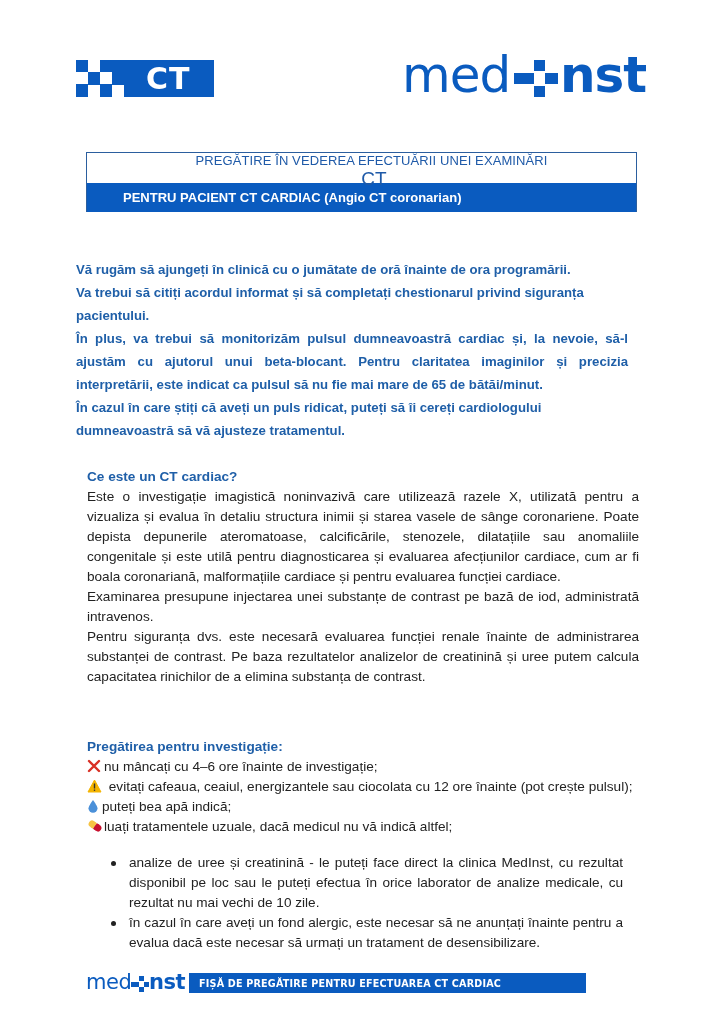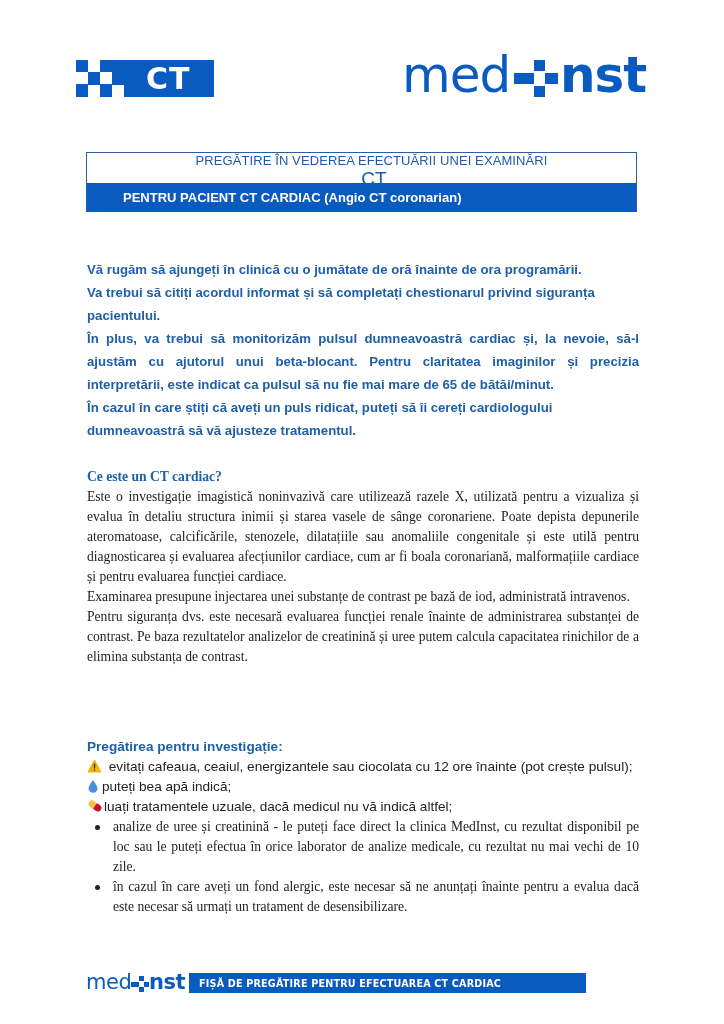--- a/index.html
+++ b/index.html
@@ -36,35 +36,35 @@
     color: #1f5aa8; font-weight: normal; font-size: 13px; letter-spacing: 0.1px; flex-direction: column;
   }
   .title-row1 .big { font-size: 19px; margin-left: 5px; }
   .title-row2 {
     height: 29px; background: #0a5bbf; display: flex; align-items: center; padding-left: 36px;
     color: #ffffff; font-weight: bold; font-size: 13px;
   }
 
   
   .intro {
-    position: absolute; left: 87px; top: 258px; width: 552px;
+    position: absolute; left: 76px; top: 258px; width: 552px;
     color: #1f5fa8; font-weight: bold; font-size: 13.2px; line-height: 23px;
   }
   .intro p { margin: 0; }
   .intro .j { text-align: justify; text-align-last: left; }
 
   
   .section { position: absolute; left: 87px; width: 552px; font-size: 13.6px; line-height: 20px; color: #222; }
   .section h2 { margin: 0; font-size: 13.6px; color: #1f5fa8; font-weight: bold; line-height: 20px; }
   .section p { margin: 0; text-align: justify; }
   .section .left { text-align: left; }
-  .sec1 { top: 467px; font-family: Liberation Serif, serif; }
+  .sec1 { top: 467px; }
   .sec2 { top: 737px; }
   .ico { display: inline-block; vertical-align: -2px; margin-right: 3px; }
-  ul.bullets { margin: 0; padding-left: 26px; list-style: none; font-family: Liberation Serif, serif; }
+  ul.bullets { margin: 16px; padding-left: 26px; list-style: none; }
   ul.bullets li { position: relative; padding-left: 0; text-align: justify; }
   ul.bullets li .dot {
     position: absolute; left: -18px; top: 8px; width: 5px; height: 5px; border-radius: 50%; background: #222;
   }
 
   
   .footer-logo { position: absolute; left: 86px; top: 972px; height: 22px; width: 100px; }
   .footer-logo .txt {
     position: absolute; top: -2px; font-family: "DejaVu Sans", sans-serif; color: #0a5bbf;
     font-size: 21px; line-height: 24px; letter-spacing: -0.5px;
@@ -124,20 +124,25 @@
 <div class="section sec1">
   <h2>Ce este un CT cardiac?</h2>
   <p>Este o investigație imagistică noninvazivă care utilizează razele X, utilizată pentru a vizualiza și evalua în detaliu structura inimii și starea vasele de sânge coronariene. Poate depista depunerile ateromatoase, calcificările, stenozele, dilatațiile sau anomaliile congenitale și este utilă pentru diagnosticarea și evaluarea afecțiunilor cardiace, cum ar fi boala coronariană, malformațiile cardiace și pentru evaluarea funcției cardiace.</p>
   <p>Examinarea presupune injectarea unei substanțe de contrast pe bază de iod, administrată intravenos.</p>
   <p>Pentru siguranța dvs. este necesară evaluarea funcției renale înainte de administrarea substanței de contrast. Pe baza rezultatelor analizelor de creatinină și uree putem calcula capacitatea rinichilor de a elimina substanța de contrast.</p>
 </div>
 
 <div class="section sec2">
   <h2>Pregătirea pentru investigație:</h2>
 
+  <p class="left">
+    <svg class="ico" width="14" height="14" viewBox="0 0 14 14">
+      <path d="M2 2 L12 12 M12 2 L2 12" stroke="#d93025" stroke-width="2.4" stroke-linecap="round"></path>
+    </svg><span>nu mâncați cu 4–6 ore înainte de investigație;</span>
+  </p>
   <p style="text-align:justify;">
     <svg class="ico" width="15" height="14" viewBox="0 0 15 14">
       <path d="M7.5 1 L14 13 L1 13 Z" fill="#f4b400" stroke="#f4b400" stroke-width="1" stroke-linejoin="round"></path>
       <rect x="6.8" y="4.5" width="1.4" height="5" fill="#333"></rect>
       <rect x="6.8" y="10.5" width="1.4" height="1.4" fill="#333"></rect>
     </svg> <span>evitați cafeaua, ceaiul, energizantele sau ciocolata cu 12 ore înainte (pot crește pulsul);</span>
   </p>
   <p class="left">
     <svg class="ico" width="12" height="14" viewBox="0 0 12 14">
       <path d="M6 1 C6 1 1.5 7 1.5 9.2 A4.5 4.5 0 0 0 10.5 9.2 C10.5 7 6 1 6 1 Z" fill="#4a90d9"></path>

